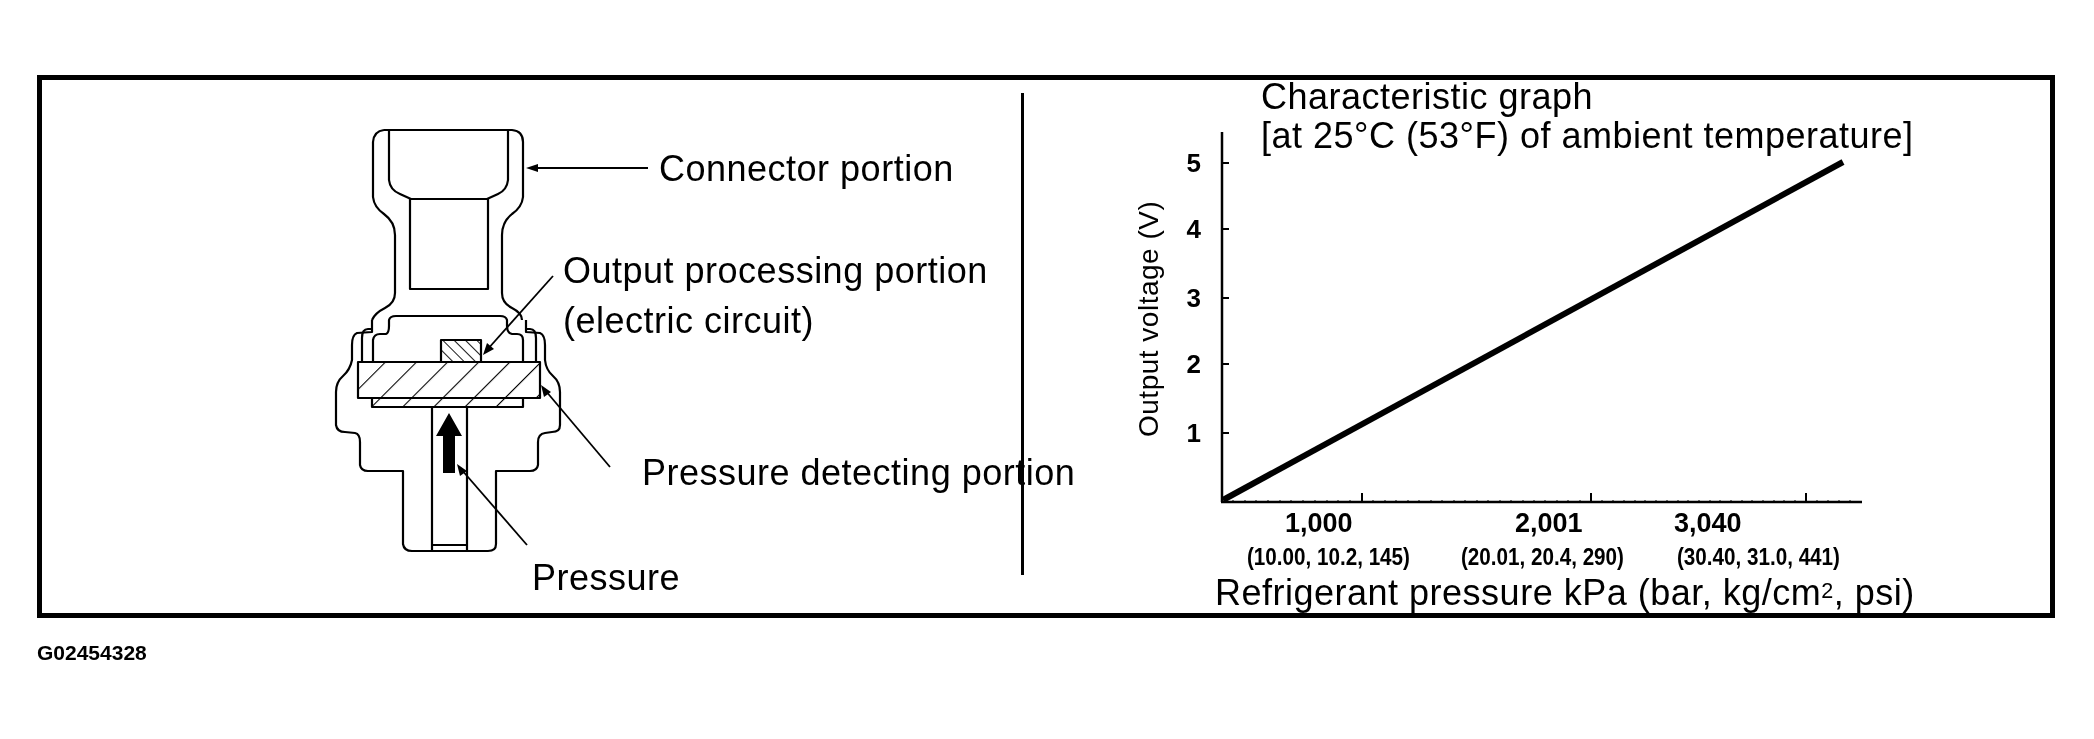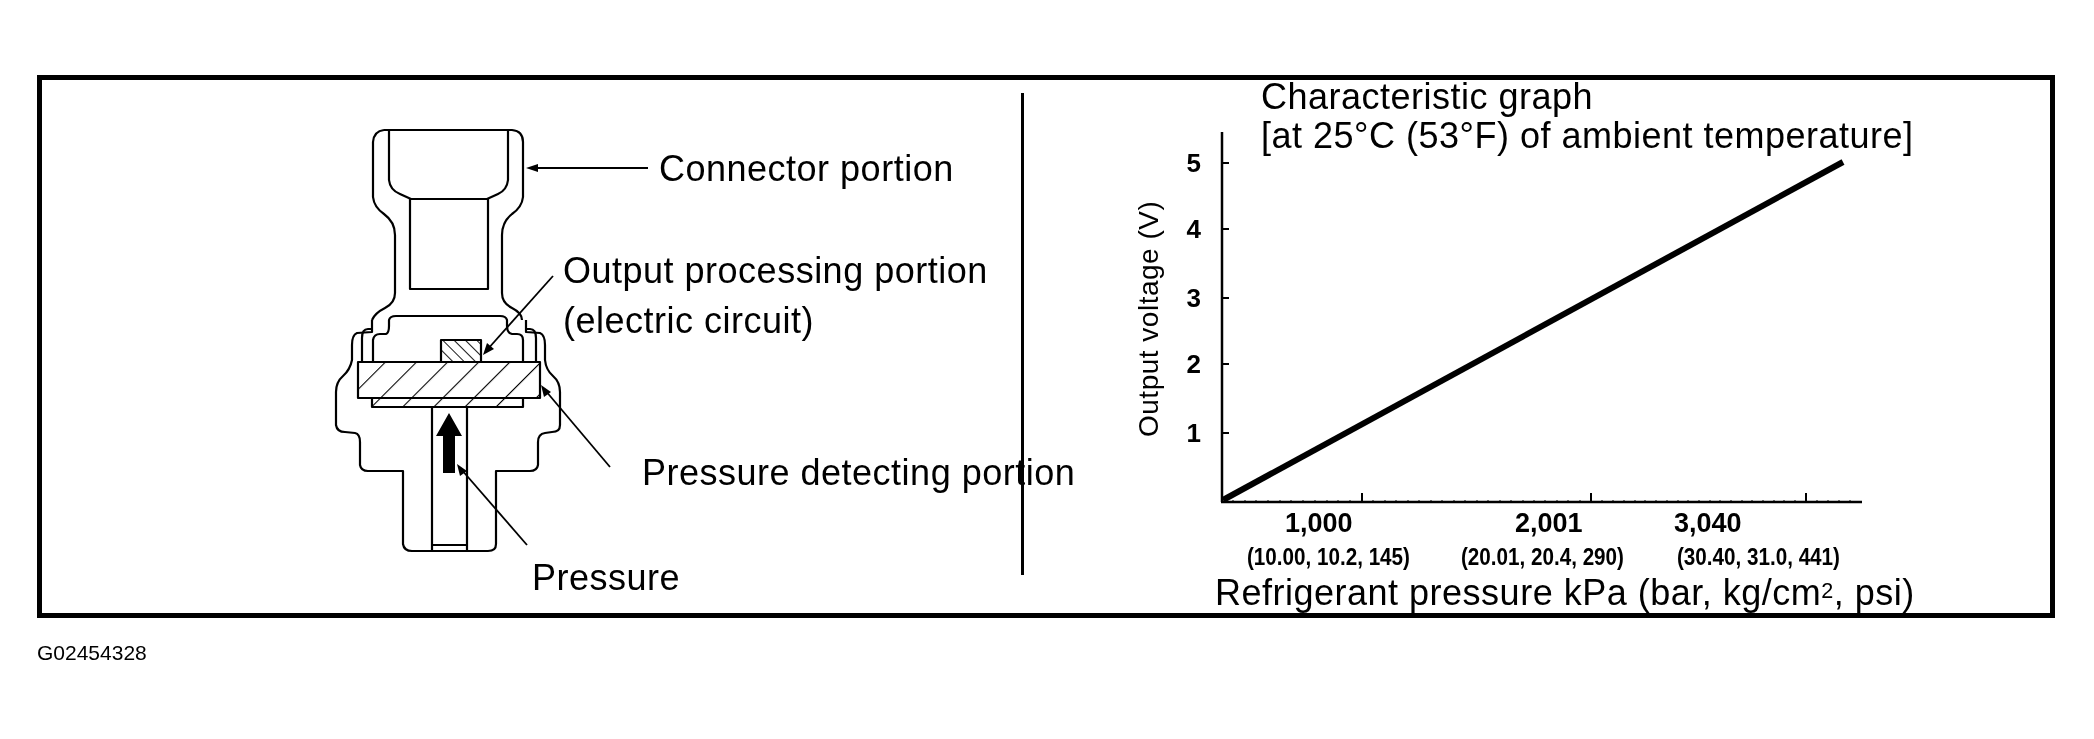--- a/index.html
+++ b/index.html
@@ -4,21 +4,21 @@
 <style>
   html, body { margin: 0; padding: 0; background: #ffffff; }
   body { width: 2094px; height: 739px; position: relative; overflow: hidden;
          font-family: "Liberation Sans", "DejaVu Sans", sans-serif; color: #000; }
   .frame { position: absolute; left: 37px; top: 75px; width: 2008px; height: 533px;
            border: 5px solid #000; }
   .divider { position: absolute; left: 1021px; top: 93px; width: 3px; height: 482px; background: #000; }
   svg.art { position: absolute; left: 0; top: 0; }
   .lbl { position: absolute; white-space: nowrap; font-size: 36px; line-height: 32px;
          letter-spacing: 0.5px; }
-  .fig-id { position: absolute; left: 37px; top: 641px; font-size: 21px; font-weight: normal; letter-spacing: 0px; }
+  .fig-id { position: absolute; left: 37px; top: 641px; font-size: 21px; font-weight: bold; letter-spacing: 0px; }
   .ylabel { position: absolute; left: 1133px; top: 437px; font-size: 28px; transform-origin: left top;
             transform: rotate(-90deg); white-space: nowrap; letter-spacing: 0.5px; }
   .ytick { position: absolute; font-size: 26px; font-weight: bold; width: 30px; text-align: right; line-height: 26px; }
   .xtick { position: absolute; font-size: 27px; font-weight: bold; text-align: left; width: 140px; line-height: 28px; }
   .xsub  { position: absolute; font-size: 24px; font-weight: bold; line-height: 28px; white-space: nowrap;
            transform: scaleX(0.86); transform-origin: left top; }
   sup { font-size: 60%; vertical-align: top; position: relative; top: -2px; }
 </style>
 </head>
 <body>

